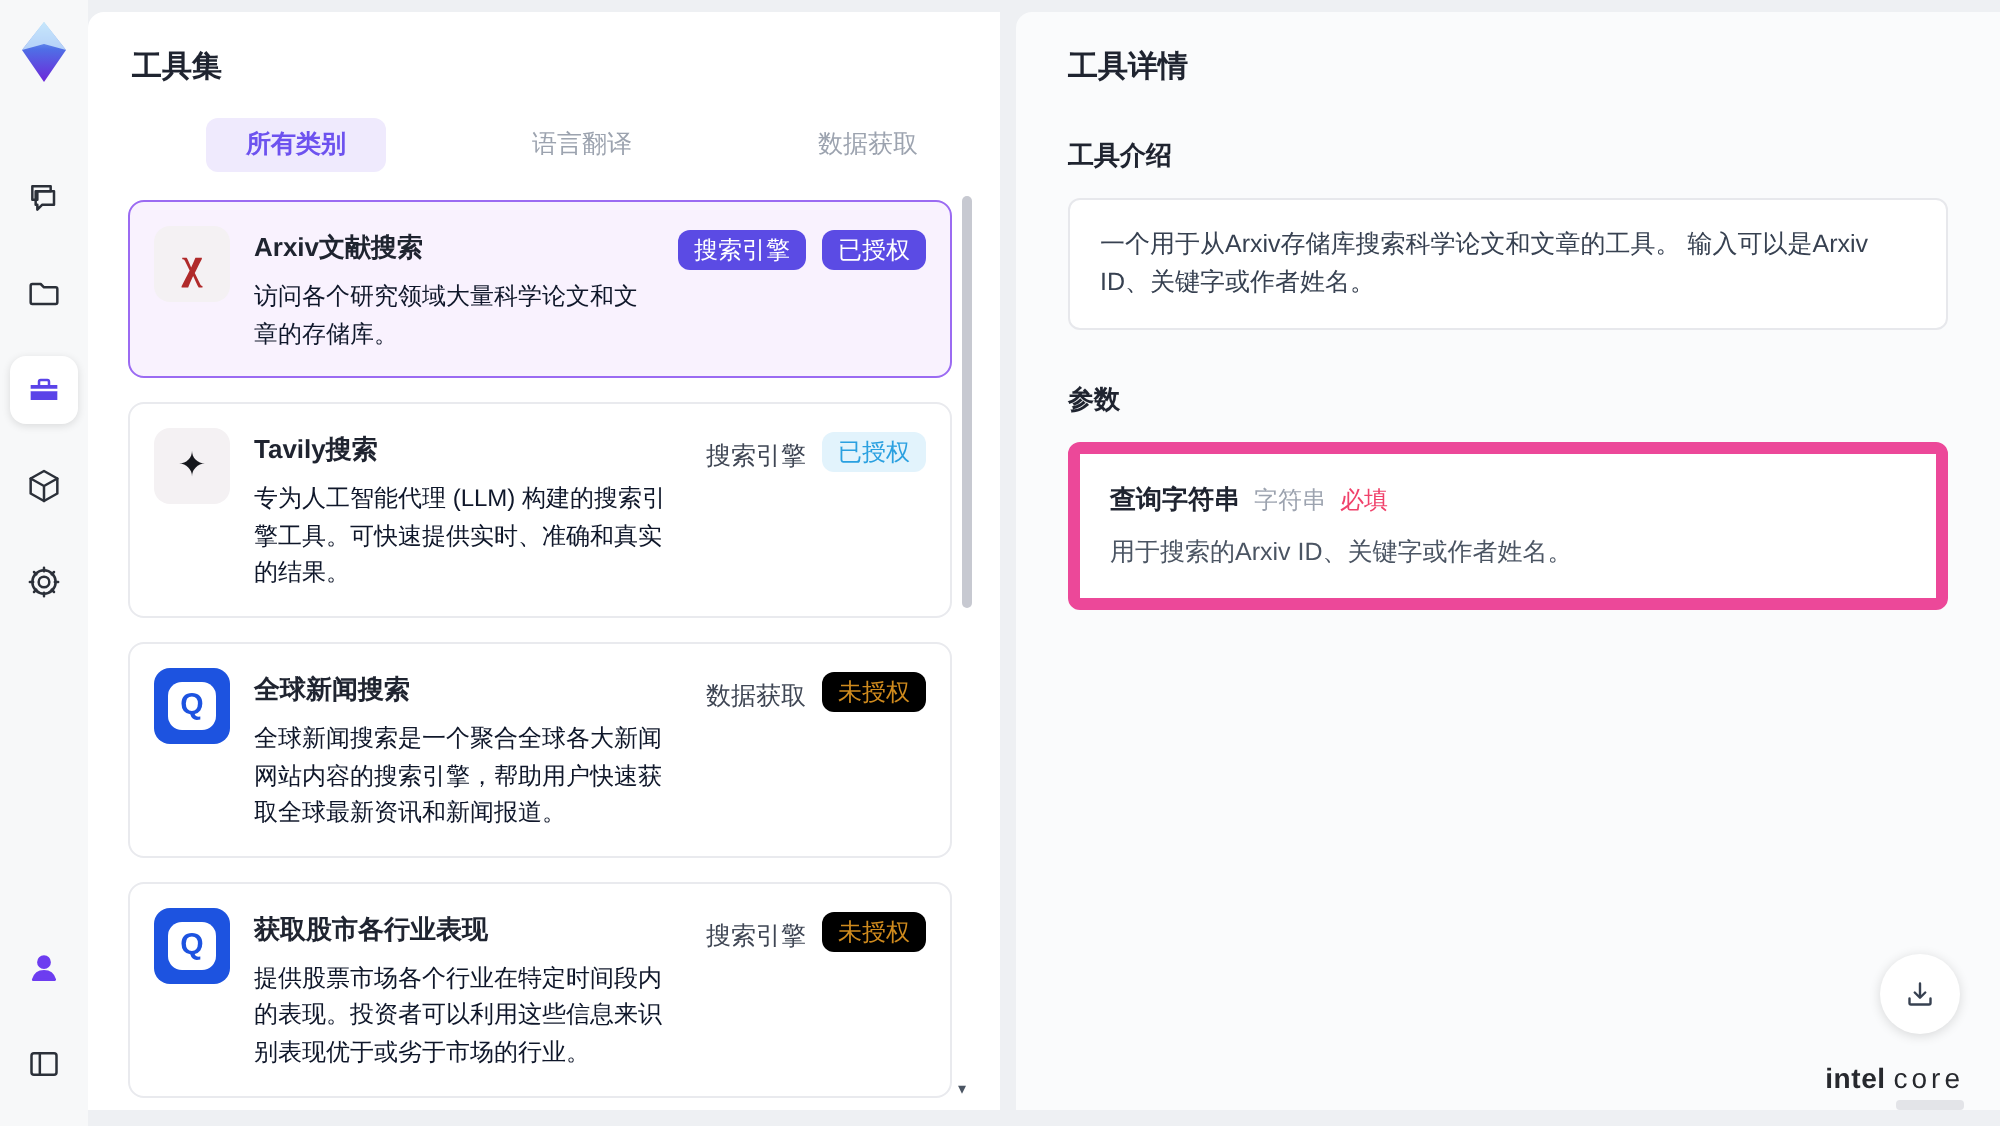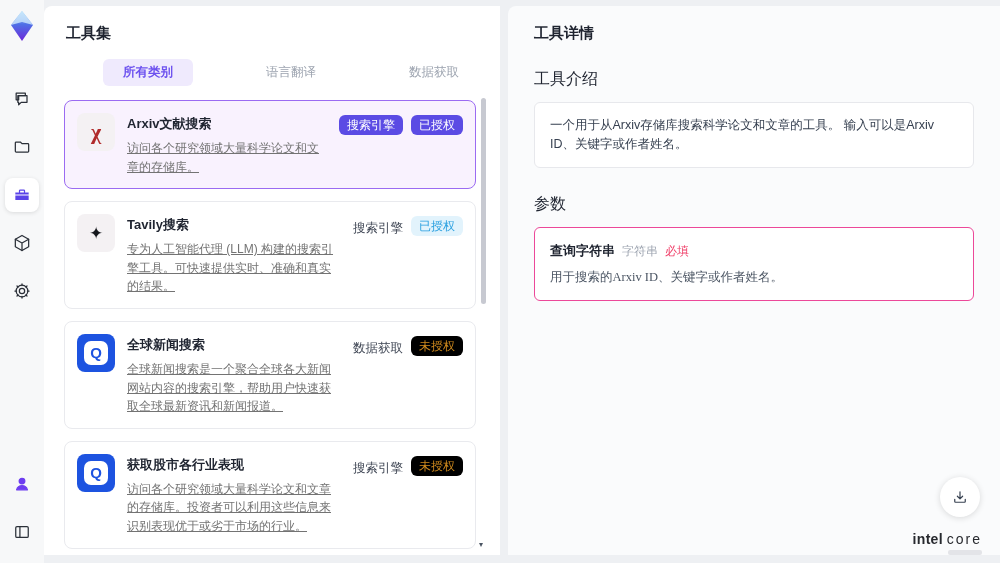--- a/index.html
+++ b/index.html
@@ -36,39 +36,39 @@
   .tool-icon { width:38px; height:38px; border-radius:8px; flex:0 0 38px; display:flex;
                align-items:center; justify-content:center; font-weight:bold; }
   .tool-icon.light { background:#f4f1f3; }
   .tool-icon.blue  { background:#1d53e0; }
   .tool-icon .arxiv-x { color:#b02a2a; font-size:22px; font-weight:bold; font-family:"Liberation Serif",serif; }
   .tool-icon .spark { color:#15171c; font-size:17px; }
   .tool-icon .qdisc { width:24px; height:24px; background:#fff; border-radius:7px; color:#1d53e0;
                       font-size:15px; font-weight:bold; display:flex; align-items:center; justify-content:center; }
   .tool-body { flex:1; min-width:0; }
   .tool-name { font-size:13px; font-weight:bold; margin:2px 0 6px; }
-  .tool-desc { font-size:12px; color:#737373; line-height:1.55;text-decoration:underline; }
+  .tool-desc { font-size:12px; color:#0f172a; line-height:1.55; }
   .tool-side { display:flex; gap:8px; align-items:flex-start; padding-top:2px; white-space:nowrap; }
   .badge { font-size:12px; border-radius:6px; padding:4px 8px; line-height:1; }
   .badge.solid { background:#5b4be4; color:#fff; }
   .cat-text { font-size:12.5px; color:#3f4654; padding:4px 0; }
   .badge.auth-blue { background:#e2f3fc; color:#2aa0e0; }
   .badge.auth-warn { background:#000000; color:#cf8a1d; }
 
   .scrollbar { position:absolute; right:14px; top:92px; bottom:10px; width:5px; }
   .scroll-thumb { position:absolute; top:0; width:5px; height:46%; background:#c7c9d1; border-radius:3px; }
   .scroll-caret { position:absolute; bottom:-4px; left:-2px; font-size:8px; color:#4b5563; }
 
   .right-panel { flex:1; background:#fafbfc; margin-left:8px; border-radius:8px 0 0 0;
                  padding:18px 26px; position:relative; }
-  .section-h { font-size:16px; font-weight:normal;margin-top:26px; }
+  .section-h { font-size:13px; font-weight:bold;margin-top:26px; }
   .detail-title { font-size:15px; font-weight:bold; margin-bottom:24px; }
   .info-box { background:#fff; border:1px solid #e7e8ec; border-radius:6px; padding:13px 15px;
               font-size:12.5px; color:#374151; margin:12px 0 24px; line-height:1.5; }
-  .param-box { background:#fff; border:1px solid #ec4899; border-radius:6px; padding:14px 15px; margin-top:12px;font-family:Liberation Serif, serif; }
+  .param-box { background:#fff; border:6px solid #ec4899; border-radius:6px; padding:14px 15px; margin-top:12px; }
   .param-head { display:flex; align-items:baseline; gap:7px; }
   .param-name { font-size:13px; font-weight:bold; }
   .param-type { font-size:12px; color:#9ca3af; }
   .param-req  { font-size:12px; color:#f0426b; }
   .param-desc { font-size:12.5px; color:#4b5563; margin-top:9px; }
 
   
   .fab { position:absolute; right:20px; bottom:46px; width:40px; height:40px; border-radius:50%;
          background:#fff; box-shadow:0 1px 6px rgba(0,0,0,.14); display:flex; align-items:center;
          justify-content:center; cursor:pointer; }
@@ -201,21 +201,21 @@
             <span class="badge auth-warn">未授权</span>
           </div>
         </div>
 
         <div class="card">
           <div class="tool-icon blue">
               <span class="qdisc">Q</span>
             </div>
           <div class="tool-body">
             <div class="tool-name">获取股市各行业表现</div>
-            <div class="tool-desc">访问各个研究领域大量科学论文和文章的存储库。投资者可以利用这些信息来识别表现优于或劣于市场的行业。</div>
+            <div class="tool-desc">提供股票市场各个行业在特定时间段内的表现。投资者可以利用这些信息来识别表现优于或劣于市场的行业。</div>
           </div>
           <div class="tool-side">
             <span class="cat-text">搜索引擎</span>
             <span class="badge auth-warn">未授权</span>
           </div>
         </div>
 
       </div>
 
       <div class="scrollbar">

